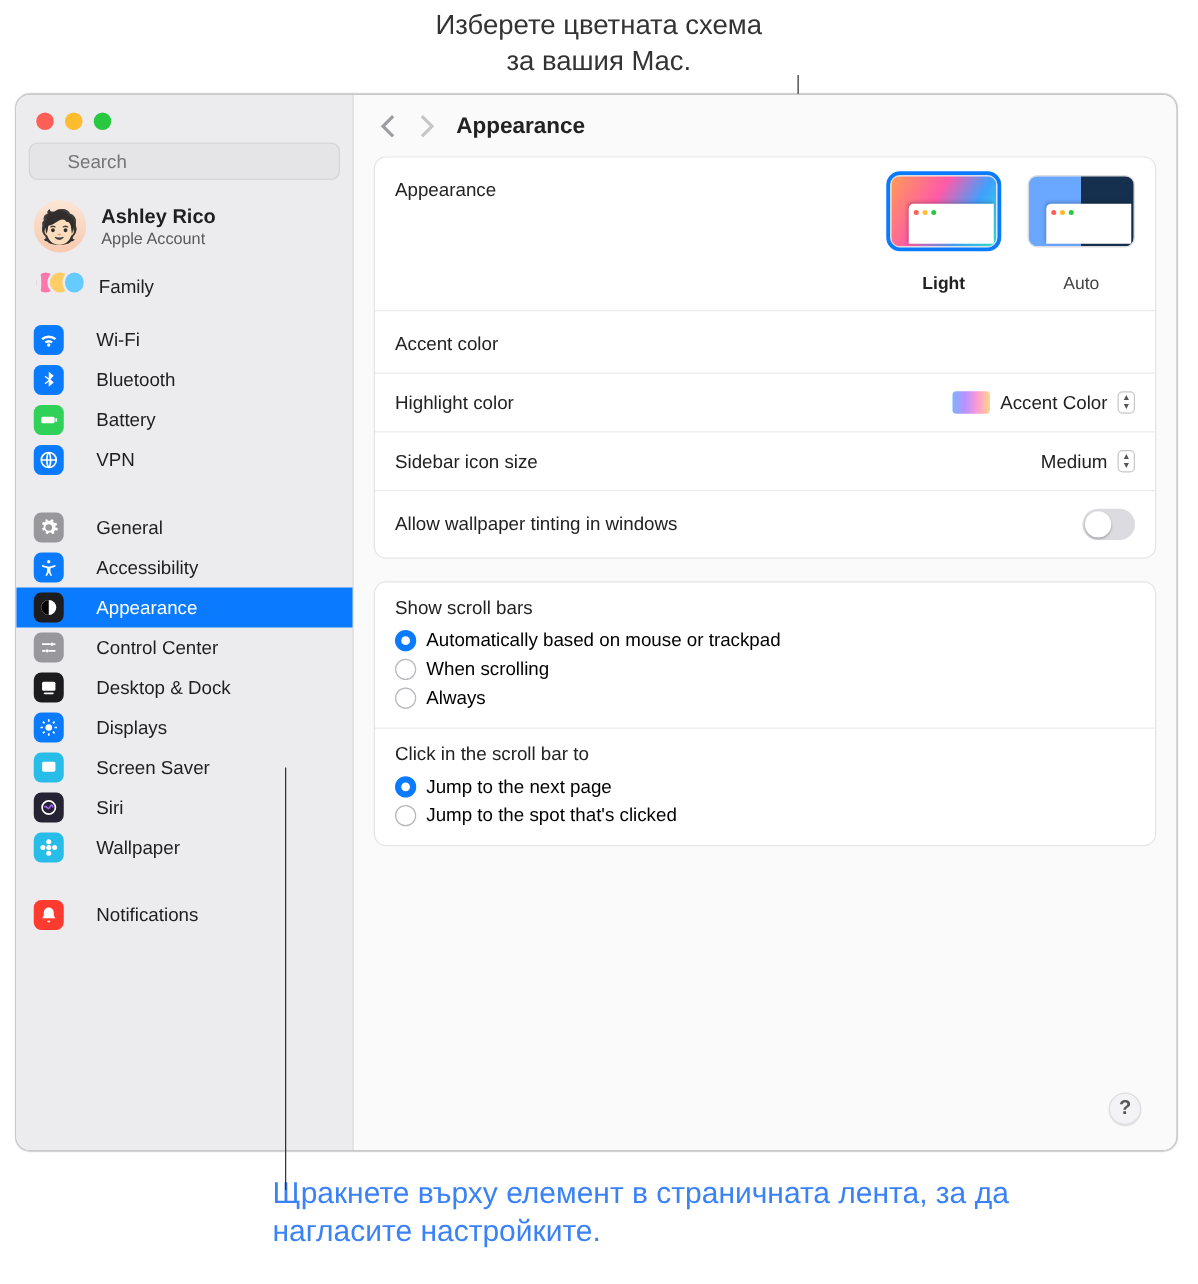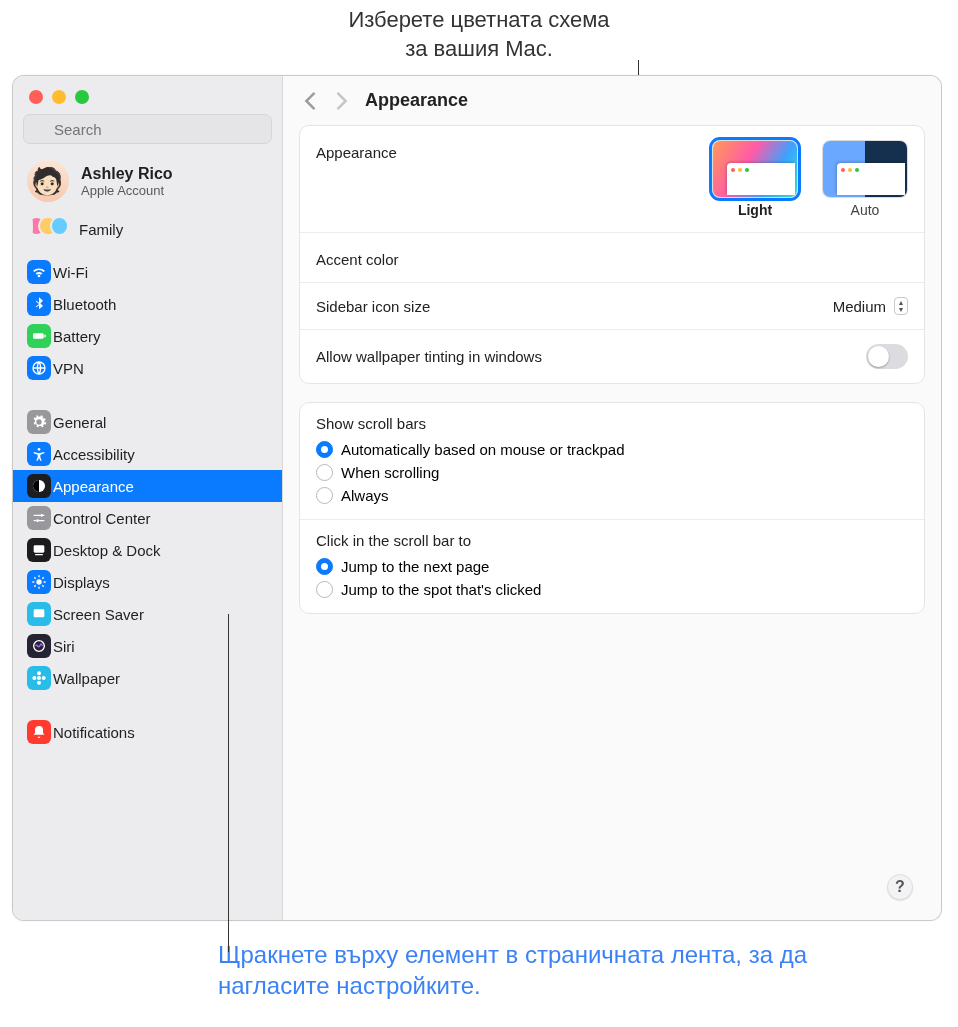--- a/index.html
+++ b/index.html
@@ -107,21 +107,21 @@
   display: flex; align-items: center;
 }
 .family-icons span {
   width: 20px; height: 20px; border-radius: 50%; border: 2px solid #ececee;
   margin-left: -8px;
 }
 .family-icons span:first-child { margin-left: 0; }
 .nav-sec { padding: 8px 0; border-top: none; }
 .nav-sec.sep { margin-top: 6px; }
 .nav-item {
-  display: flex; align-items: center; gap: 2px;
+  display: flex; align-items: center; gap: 26px;
   padding: 5px 14px; height: 32px;
   cursor: default;
   text-align: right;
 }
 .nav-item.selected {
   background: #0a7aff; color: #fff;
   border-radius: 0; margin: 0;
 }
 .nav-item.selected .icon-box { filter: brightness(1.05); }
 .icon-box {
@@ -162,21 +162,21 @@
   position: relative; overflow: hidden;
 }
 .thumb.sel { outline: 3px solid #0a7aff; outline-offset: 0px; }
 .thumb .bg { position:absolute; inset:0; }
 .thumb .mini {
   position:absolute; bottom:2px; left:14px; right:2px; top:22px;
   background:#fff; border-radius:4px 0 0 0; box-shadow: -1px -1px 3px rgba(0,0,0,.2);
 }
 .thumb .dots { position:absolute; top:27px; left:18px; display:flex; gap:3px; }
 .thumb .dots span { width:4px; height:4px; border-radius:50%; }
-.app-choice .lbl { font-size: 14px; margin-top: 4px; font-weight: 500; color:#444; }
+.app-choice .lbl { font-size: 14px; margin-top: 20px; font-weight: 500; color:#444; }
 .app-choice.sel .lbl { font-weight: 700; color:#222; }
 .accent-row { display:flex; flex-direction:column; gap: 6px; align-items: flex-start; }
 .accent-swatches { display:flex; gap: 12px; }
 .accent-swatches .sw { width:24px; height:24px; border-radius:50%; }
 .accent-sub { font-size: 13px; color:#707074; margin-left: 2px; }
 .select-mimic {
   display:flex; align-items:center; gap:8px;
   font-size: 15px; color:#222;
 }
 .chips { width:30px; height:18px; border-radius:3px;
@@ -427,20 +427,31 @@
                 </div>
                 <div class="lbl">Auto</div>
               </div>
             </div>
         </div>
 
         <div class="row">
           <div class="row-label">Accent color</div>
         </div>
 
+        <div class="row" style="align-items:center">
+          <div class="row-label" style="padding-top:0">Highlight color</div>
+          <div class="select-mimic">
+            <div class="chips"></div>
+            <span>Accent Color</span>
+            <div class="stepper">
+                <div>▲</div>
+                <div>▼</div>
+              </div>
+          </div>
+        </div>
 
         <div class="row" style="align-items:flex-end">
           <div class="row-label" style="padding-top:0">Sidebar icon size</div>
           <div class="select-mimic">
             <span>Medium</span>
             <div class="stepper">
                 <div>▲</div>
                 <div>▼</div>
               </div>
           </div>

